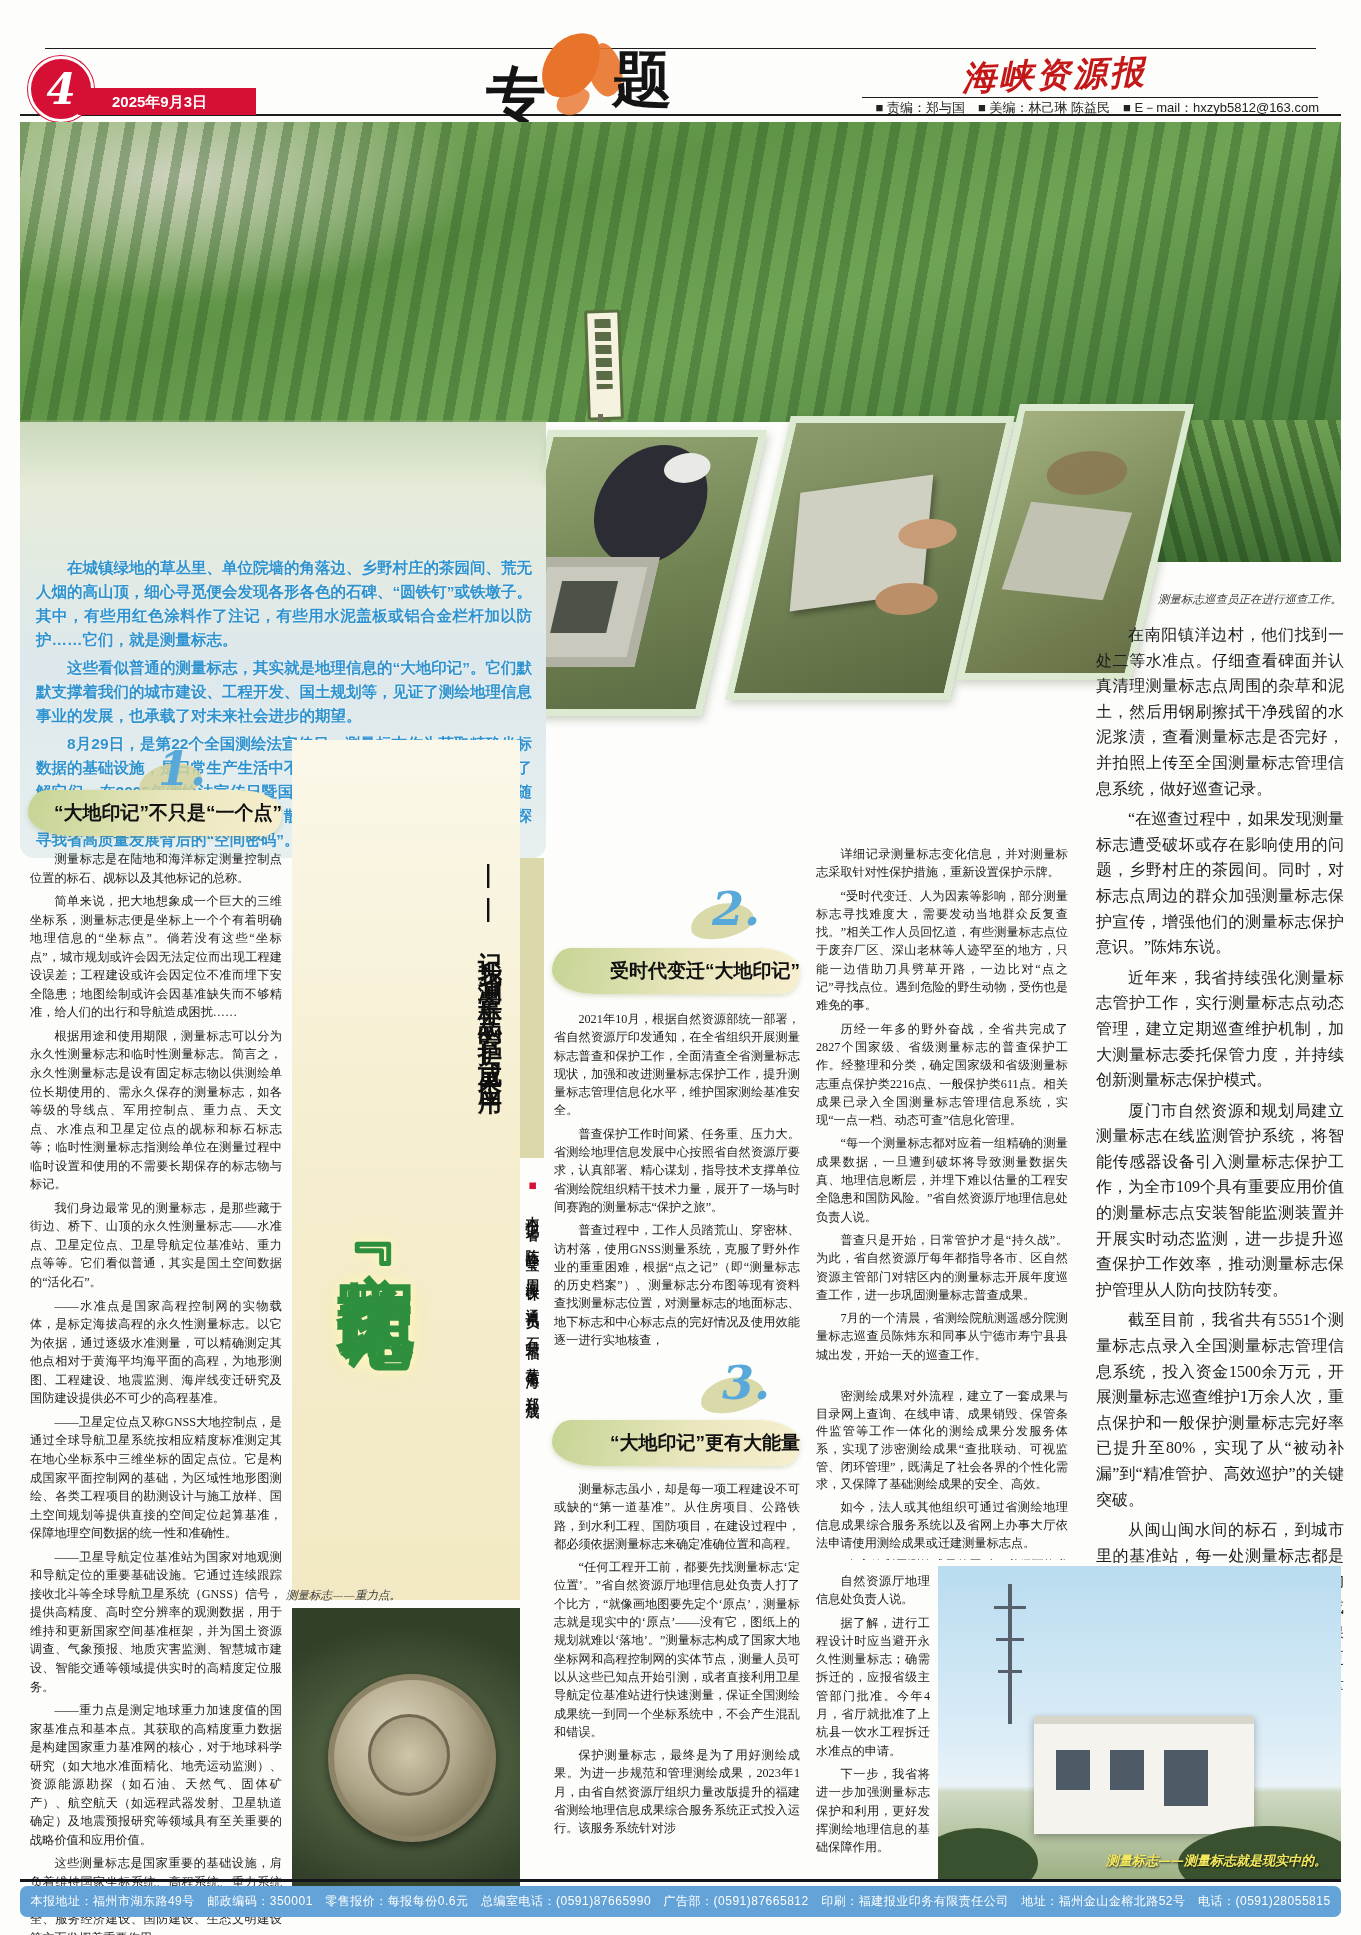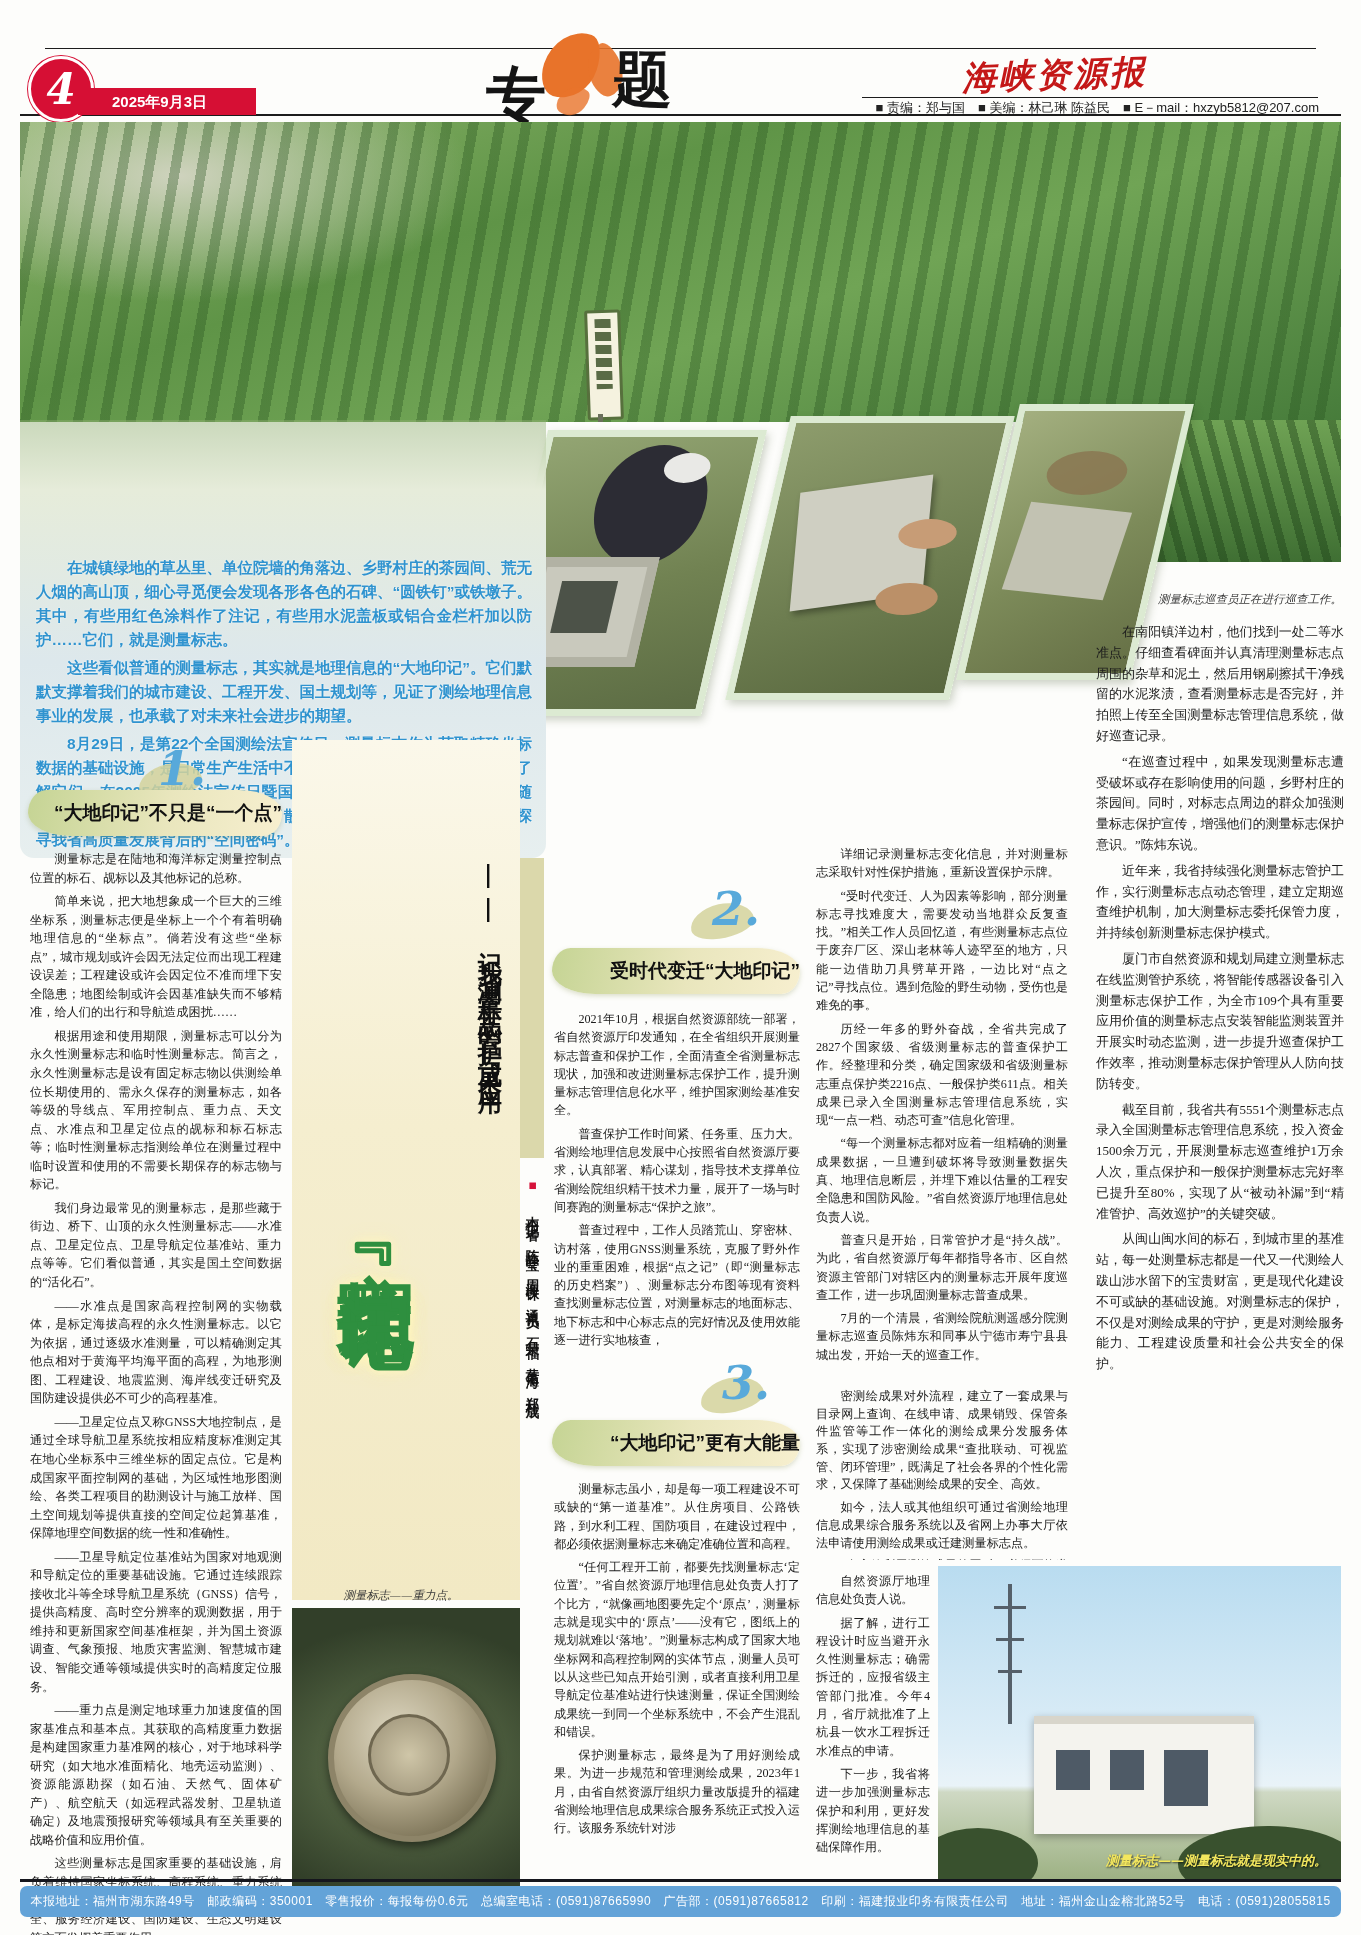--- a/index.html
+++ b/index.html
@@ -105,21 +105,21 @@
     </div>
   <div class="date-box"><span>2025年9月3日</span></div>
 
   <div class="petal" style="left:545px;top:30px;width:52px;height:70px;transform:rotate(18deg);"></div>
   <div class="petal" style="left:588px;top:44px;width:34px;height:52px;transform:rotate(-24deg);opacity:.9;"></div>
   <div class="petal" style="left:560px;top:84px;width:26px;height:34px;transform:rotate(40deg);opacity:.8;"></div>
   <div class="logo-char" style="left:486px;top:56px;">专</div>
   <div class="logo-char" style="left:612px;top:40px;">题</div>
 
   <div class="masthead">海峡资源报</div>
-  <div class="editors">■ 责编：郑与国　■ 美编：林己琳 陈益民　■ E－mail：hxzyb5812@207.com</div>
+  <div class="editors">■ 责编：郑与国　■ 美编：林己琳 陈益民　■ E－mail：hxzyb5812@163.com</div>
 
   <div class="hero">
     <div class="hero-sign">
         <i></i>
       </div>
     <div class="hero-post"></div>
 
   </div>
   <div class="hero-sliver"></div>
 
@@ -181,21 +181,21 @@
       <p>普查过程中，工作人员踏荒山、穿密林、访村落，使用GNSS测量系统，克服了野外作业的重重困难，根据“点之记”（即“测量标志的历史档案”）、测量标志分布图等现有资料查找测量标志位置，对测量标志的地面标志、地下标志和中心标志点的完好情况及使用效能逐一进行实地核查，</p>
     </div>
   <div class="col" style="left:816px;top:845px;width:252px;height:535px;">
       <p>详细记录测量标志变化信息，并对测量标志采取针对性保护措施，重新设置保护示牌。</p>
       <p>“受时代变迁、人为因素等影响，部分测量标志寻找难度大，需要发动当地群众反复查找。”相关工作人员回忆道，有些测量标志点位于废弃厂区、深山老林等人迹罕至的地方，只能一边借助刀具劈草开路，一边比对“点之记”寻找点位。遇到危险的野生动物，受伤也是难免的事。</p>
       <p>历经一年多的野外奋战，全省共完成了2827个国家级、省级测量标志的普查保护工作。经整理和分类，确定国家级和省级测量标志重点保护类2216点、一般保护类611点。相关成果已录入全国测量标志管理信息系统，实现“一点一档、动态可查”信息化管理。</p>
       <p>“每一个测量标志都对应着一组精确的测量成果数据，一旦遭到破坏将导致测量数据失真、地理信息断层，并埋下难以估量的工程安全隐患和国防风险。”省自然资源厅地理信息处负责人说。</p>
       <p>普查只是开始，日常管护才是“持久战”。为此，省自然资源厅每年都指导各市、区自然资源主管部门对辖区内的测量标志开展年度巡查工作，进一步巩固测量标志普查成果。</p>
       <p>7月的一个清晨，省测绘院航测遥感分院测量标志巡查员陈炜东和同事从宁德市寿宁县县城出发，开始一天的巡查工作。</p>
     </div>
-  <div class="col" style="left:1096px;top:622px;width:248px;height:850px;font-size:13px;line-height:1.6;">
+  <div class="col" style="left:1096px;top:622px;width:248px;height:850px;font-size:16px;line-height:1.6;">
       <p>在南阳镇洋边村，他们找到一处二等水准点。仔细查看碑面并认真清理测量标志点周围的杂草和泥土，然后用钢刷擦拭干净残留的水泥浆渍，查看测量标志是否完好，并拍照上传至全国测量标志管理信息系统，做好巡查记录。</p>
       <p>“在巡查过程中，如果发现测量标志遭受破坏或存在影响使用的问题，乡野村庄的茶园间。同时，对标志点周边的群众加强测量标志保护宣传，增强他们的测量标志保护意识。”陈炜东说。</p>
       <p>近年来，我省持续强化测量标志管护工作，实行测量标志点动态管理，建立定期巡查维护机制，加大测量标志委托保管力度，并持续创新测量标志保护模式。</p>
       <p>厦门市自然资源和规划局建立测量标志在线监测管护系统，将智能传感器设备引入测量标志保护工作，为全市109个具有重要应用价值的测量标志点安装智能监测装置并开展实时动态监测，进一步提升巡查保护工作效率，推动测量标志保护管理从人防向技防转变。</p>
       <p>截至目前，我省共有5551个测量标志点录入全国测量标志管理信息系统，投入资金1500余万元，开展测量标志巡查维护1万余人次，重点保护和一般保护测量标志完好率已提升至80%，实现了从“被动补漏”到“精准管护、高效巡护”的关键突破。</p>
       <p>从闽山闽水间的标石，到城市里的基准站，每一处测量标志都是一代又一代测绘人跋山涉水留下的宝贵财富，更是现代化建设不可或缺的基础设施。对测量标志的保护，不仅是对测绘成果的守护，更是对测绘服务能力、工程建设质量和社会公共安全的保护。</p>
     </div>
 
   <div class="leaf" style="left:700px;top:1378px;"></div>
   <div class="numeral" style="left:722px;top:1356px;">3.</div>
@@ -209,21 +209,21 @@
       <p>密测绘成果对外流程，建立了一套成果与目录网上查询、在线申请、成果销毁、保管条件监管等工作一体化的测绘成果分发服务体系，实现了涉密测绘成果“查批联动、可视监管、闭环管理”，既满足了社会各界的个性化需求，又保障了基础测绘成果的安全、高效。</p>
       <p>如今，法人或其他组织可通过省测绘地理信息成果综合服务系统以及省网上办事大厅依法申请使用测绘成果或迁建测量标志点。</p>
       <p>“在高效利用测绘成果的同时，必须严格遵守国家有关测量标志保护的法规，确保使用过程的规范性与安全性。”省</p>
     </div>
   <div class="col" style="left:816px;top:1572px;width:114px;height:306px;overflow:hidden;">
       <p>自然资源厅地理信息处负责人说。</p>
       <p>据了解，进行工程设计时应当避开永久性测量标志；确需拆迁的，应报省级主管部门批准。今年4月，省厅就批准了上杭县一饮水工程拆迁水准点的申请。</p>
       <p>下一步，我省将进一步加强测量标志保护和利用，更好发挥测绘地理信息的基础保障作用。</p>
     </div>
 
-  <div class="photo-cap" style="left:286px;top:1588px;width:230px;text-align:center;">测量标志——重力点。</div>
+  <div class="photo-cap" style="left:286px;top:1588px;width:230px;text-align:left;">测量标志——重力点。</div>
   <div class="stamp-photo">
     <div class="stamp-ring">
       <div class="stamp-inner"></div>
     </div>
   </div>
 
   <div class="station-photo">
     <div class="station-mast"></div>
     <div class="station-bar" style="left:56px;top:40px;width:32px;"></div>
     <div class="station-bar" style="left:58px;top:72px;width:28px;"></div>

